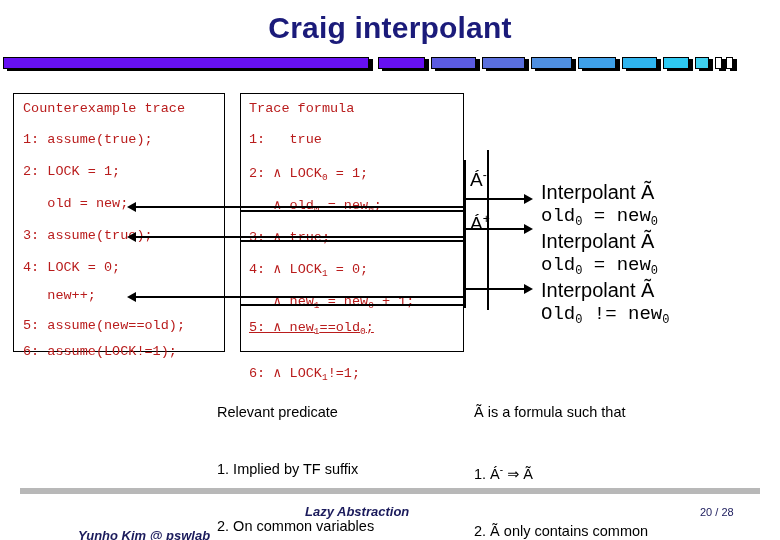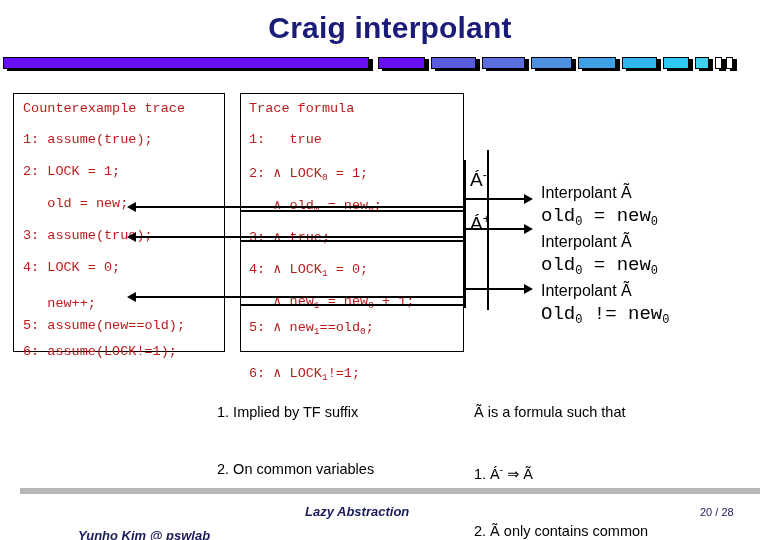--- a/index.html
+++ b/index.html
@@ -119,21 +119,21 @@
   }
 
   
   #interp-block {
     position: absolute;
     left: 541px;
     top: 181px;
   }
   .interp-head {
     font-family: "Liberation Sans", sans-serif;
-    font-size: 16px;
+    font-size: 20px;
     color: #000000;
     line-height: 23px;
     white-space: nowrap;
   }
   .interp-expr {
     font-family: "Liberation Mono", "DejaVu Sans Mono", monospace;
     font-size: 19px;
     color: #000000;
     line-height: 24px;
     white-space: pre;
@@ -217,40 +217,40 @@
     <div class="deco-seg" style="left: 723px; width: 7px; background: rgb(255, 255, 255);"></div>
   </div>
 
 <div class="code-box" id="box-trace"></div>
 <div class="code-line" style="left:23px; top:101px;">Counterexample trace</div>
 <div class="code-line" style="left:23px; top:132px;">1: assume(true);</div>
 <div class="code-line" style="left:23px; top:164px;">2: LOCK = 1;</div>
 <div class="code-line" style="left:23px; top:196px;text-align:center;">   old = new;</div>
 <div class="code-line" style="left:23px; top:228px;">3: assume(true);</div>
 <div class="code-line" style="left:23px; top:260px;">4: LOCK = 0;</div>
-<div class="code-line" style="left:23px; top:296px;">   new++;</div>
+<div class="code-line" style="left:23px; top:288px;">   new++;</div>
 <div class="code-line" style="left:23px; top:318px;">5: assume(new==old);</div>
 <div class="code-line" style="left:23px; top:344px;">6: assume(LOCK!=1);</div>
 
 <div class="code-box" id="box-formula"></div>
 <div class="code-line" style="left:249px; top:101px;">Trace formula</div>
 
 <div class="code-line" style="left:249px; top:132px;"><span>1:   true</span></div>
 
 <div class="code-line" style="left:249px; top:164px;"><span>2: ∧ LOCK</span><sub>0</sub><span> = 1;</span></div>
 
 <div class="code-line" style="left:249px; top:196px;"><span>   ∧ old</span><sub>0</sub><span> = new</span><sub>0</sub><span>;</span></div>
 
 <div class="code-line" style="left:249px; top:228px;"><span>3: ∧ true;</span></div>
 
 <div class="code-line" style="left:249px; top:260px;"><span>4: ∧ LOCK</span><sub>1</sub><span> = 0;</span></div>
 
 <div class="code-line" style="left:249px; top:292px;"><span>   ∧ new</span><sub>1</sub><span> = new</span><sub>0</sub><span> + 1;</span></div>
 
-<div class="code-line" style="left:249px; top:318px;"><span>5: ∧ new</span><sub>1</sub><span>==old</span><sub>0</sub><span>;</span></div>
+<div class="code-line" style="left:249px; top:318px;text-decoration:underline;"><span>5: ∧ new</span><sub>1</sub><span>==old</span><sub>0</sub><span>;</span></div>
 
 <div class="code-line" style="left:249px; top:344px;margin-top:20px;"><span>6: ∧ LOCK</span><sub>1</sub><span>!=1;</span></div>
 
 <div class="div-rule" style="left:240px; top:210px; width:225px;"></div>
 <div class="div-rule" style="left:240px; top:240px; width:225px;"></div>
 <div class="div-rule" style="left:240px; top:304px; width:225px;"></div>
 
 <div class="vline" style="left:464px; top:160px; height:148px;"></div>
 <div class="vline" style="left:487px; top:150px; height:160px;"></div>
 
@@ -278,20 +278,21 @@
 <div id="interp-block">
   <div class="interp-head">Interpolant Ã</div>
   <div class="interp-expr"><span>old</span><sub>0</sub><span> = new</span><sub>0</sub></div>
   <div class="interp-head">Interpolant Ã</div>
   <div class="interp-expr"><span>old</span><sub>0</sub><span> = new</span><sub>0</sub></div>
   <div class="interp-head">Interpolant Ã</div>
   <div class="interp-expr"><span>Old</span><sub>0</sub><span> != new</span><sub>0</sub></div>
 </div>
 
 <div class="note" id="note-left">
+  <div>Relevant predicate</div>
   <div>1. Implied by TF suffix</div>
   <div>2. On common variables</div>
   
   
 </div>
 
 <div class="note" id="note-right">
   <div>Ã is a formula such that</div>
   <div><span>1. Á</span><sup>-</sup><span> ⇒ Ã</span></div>
   <div>2. Ã only contains common</div>

